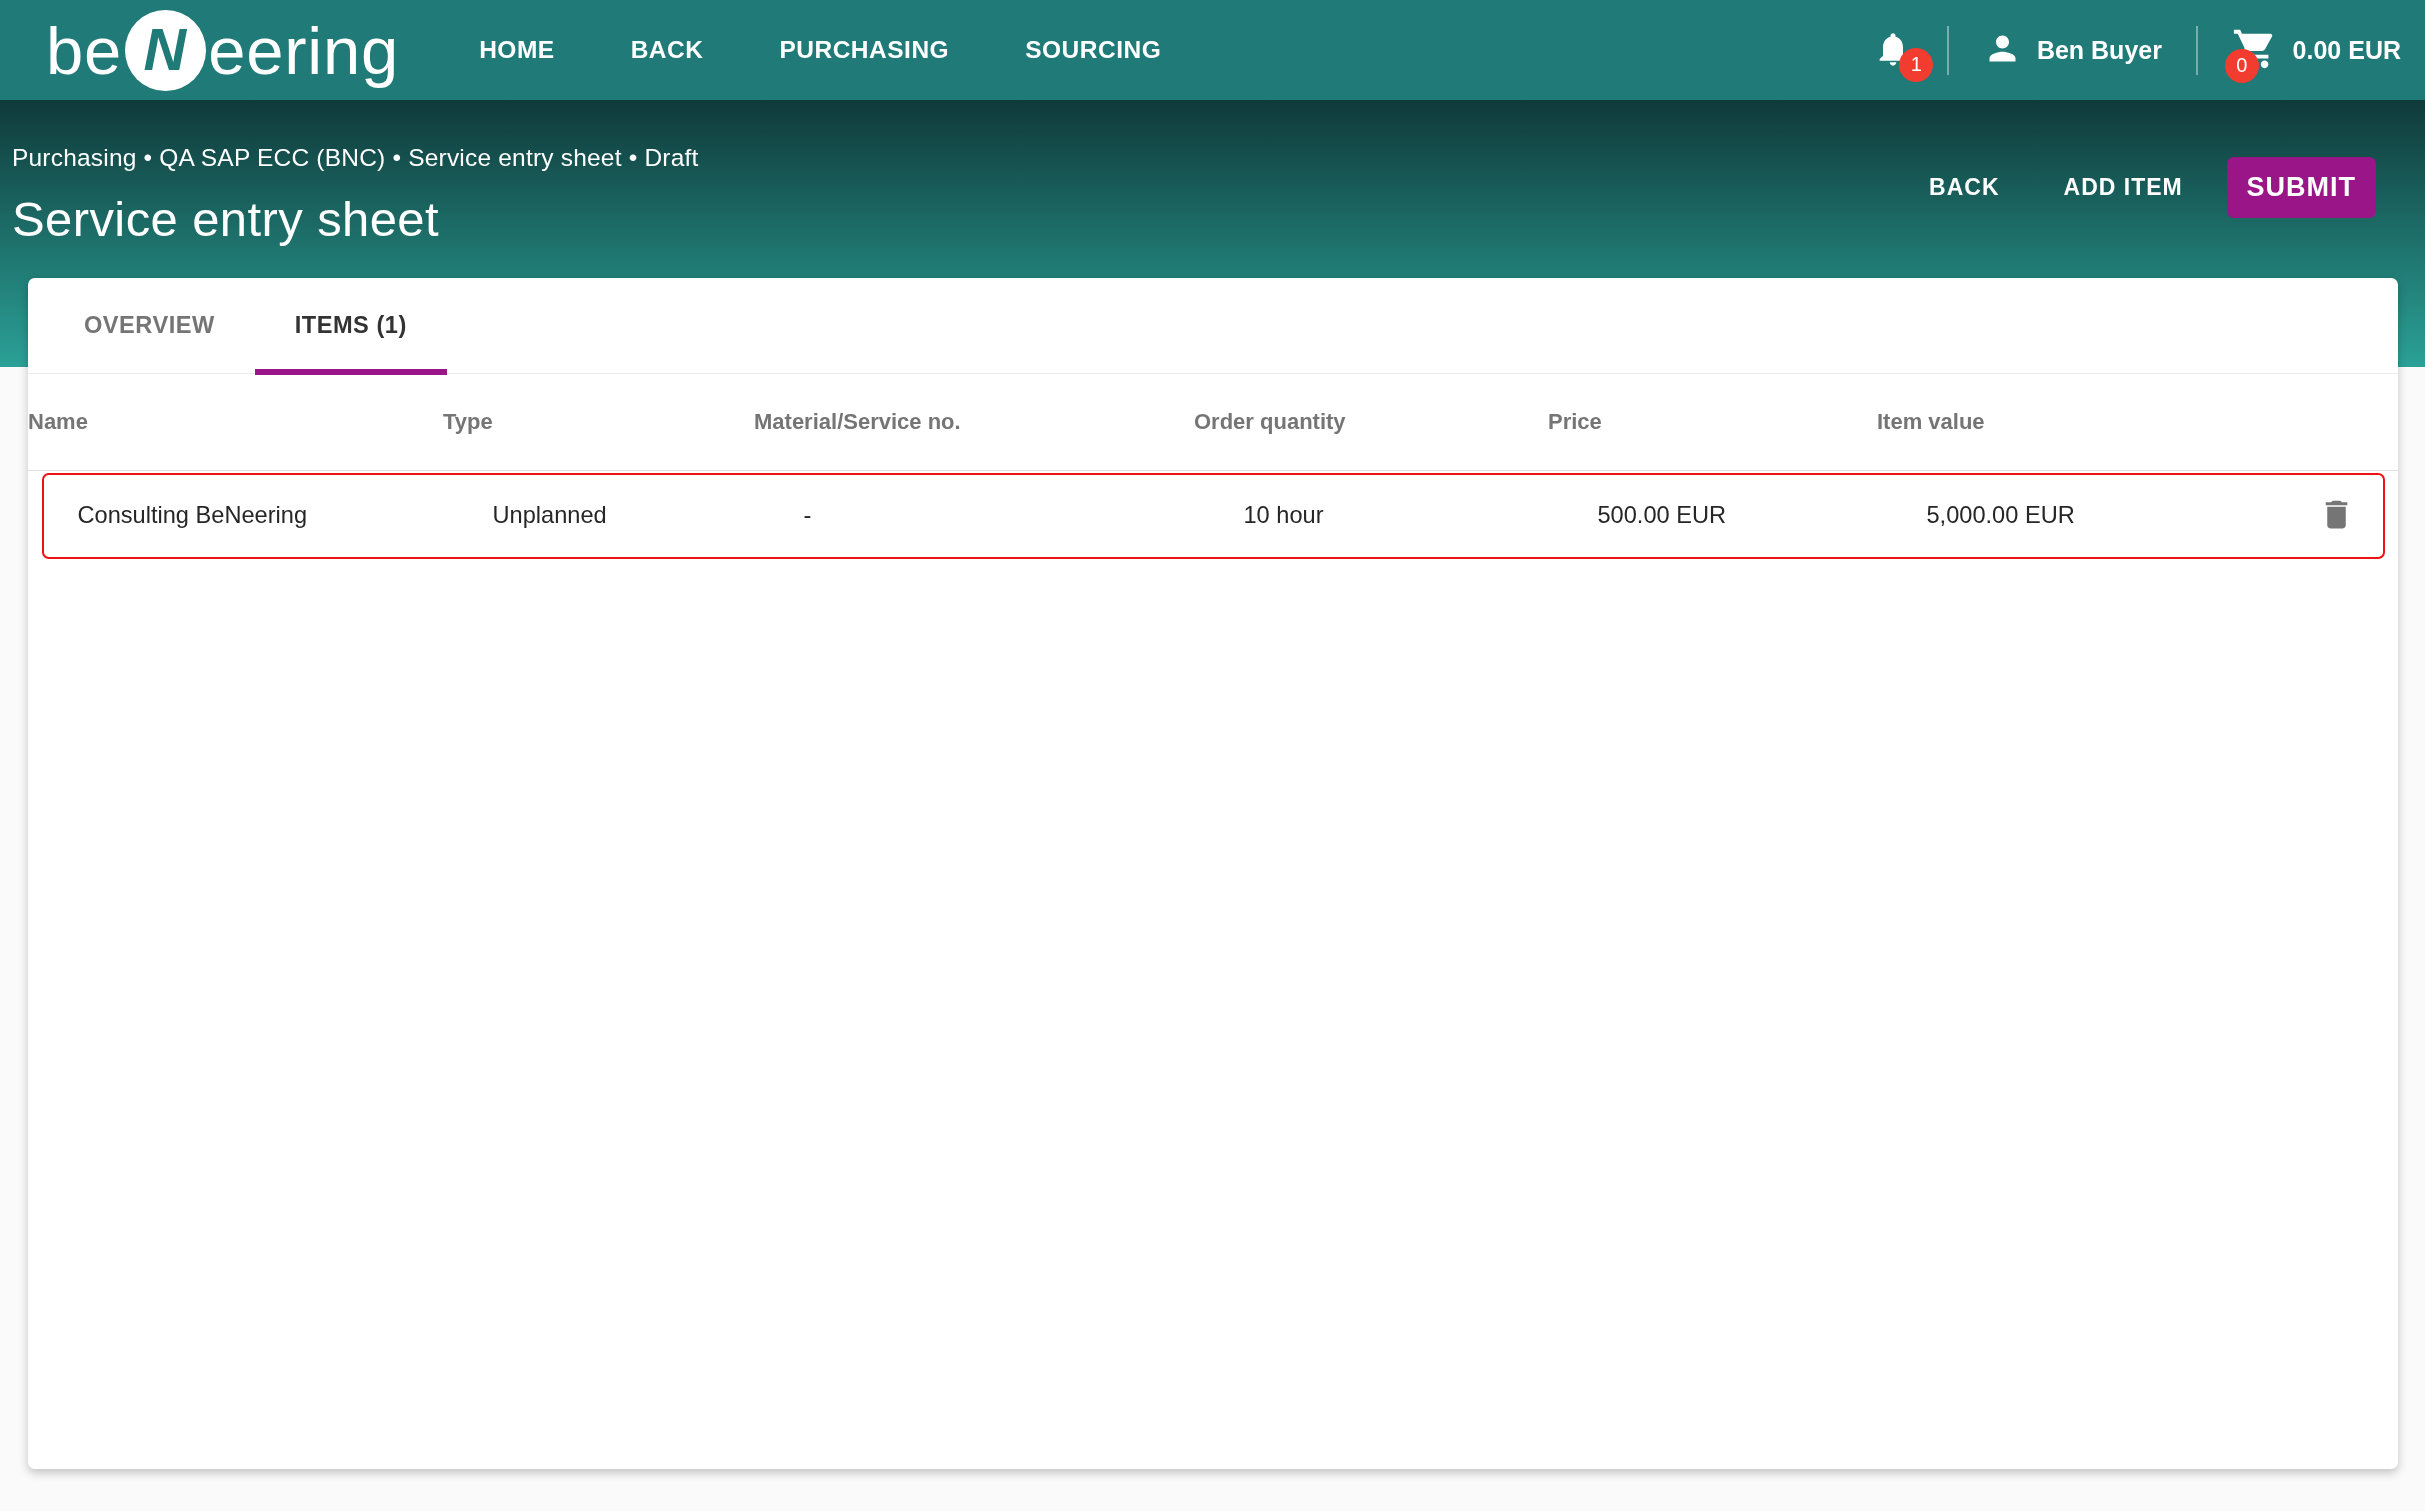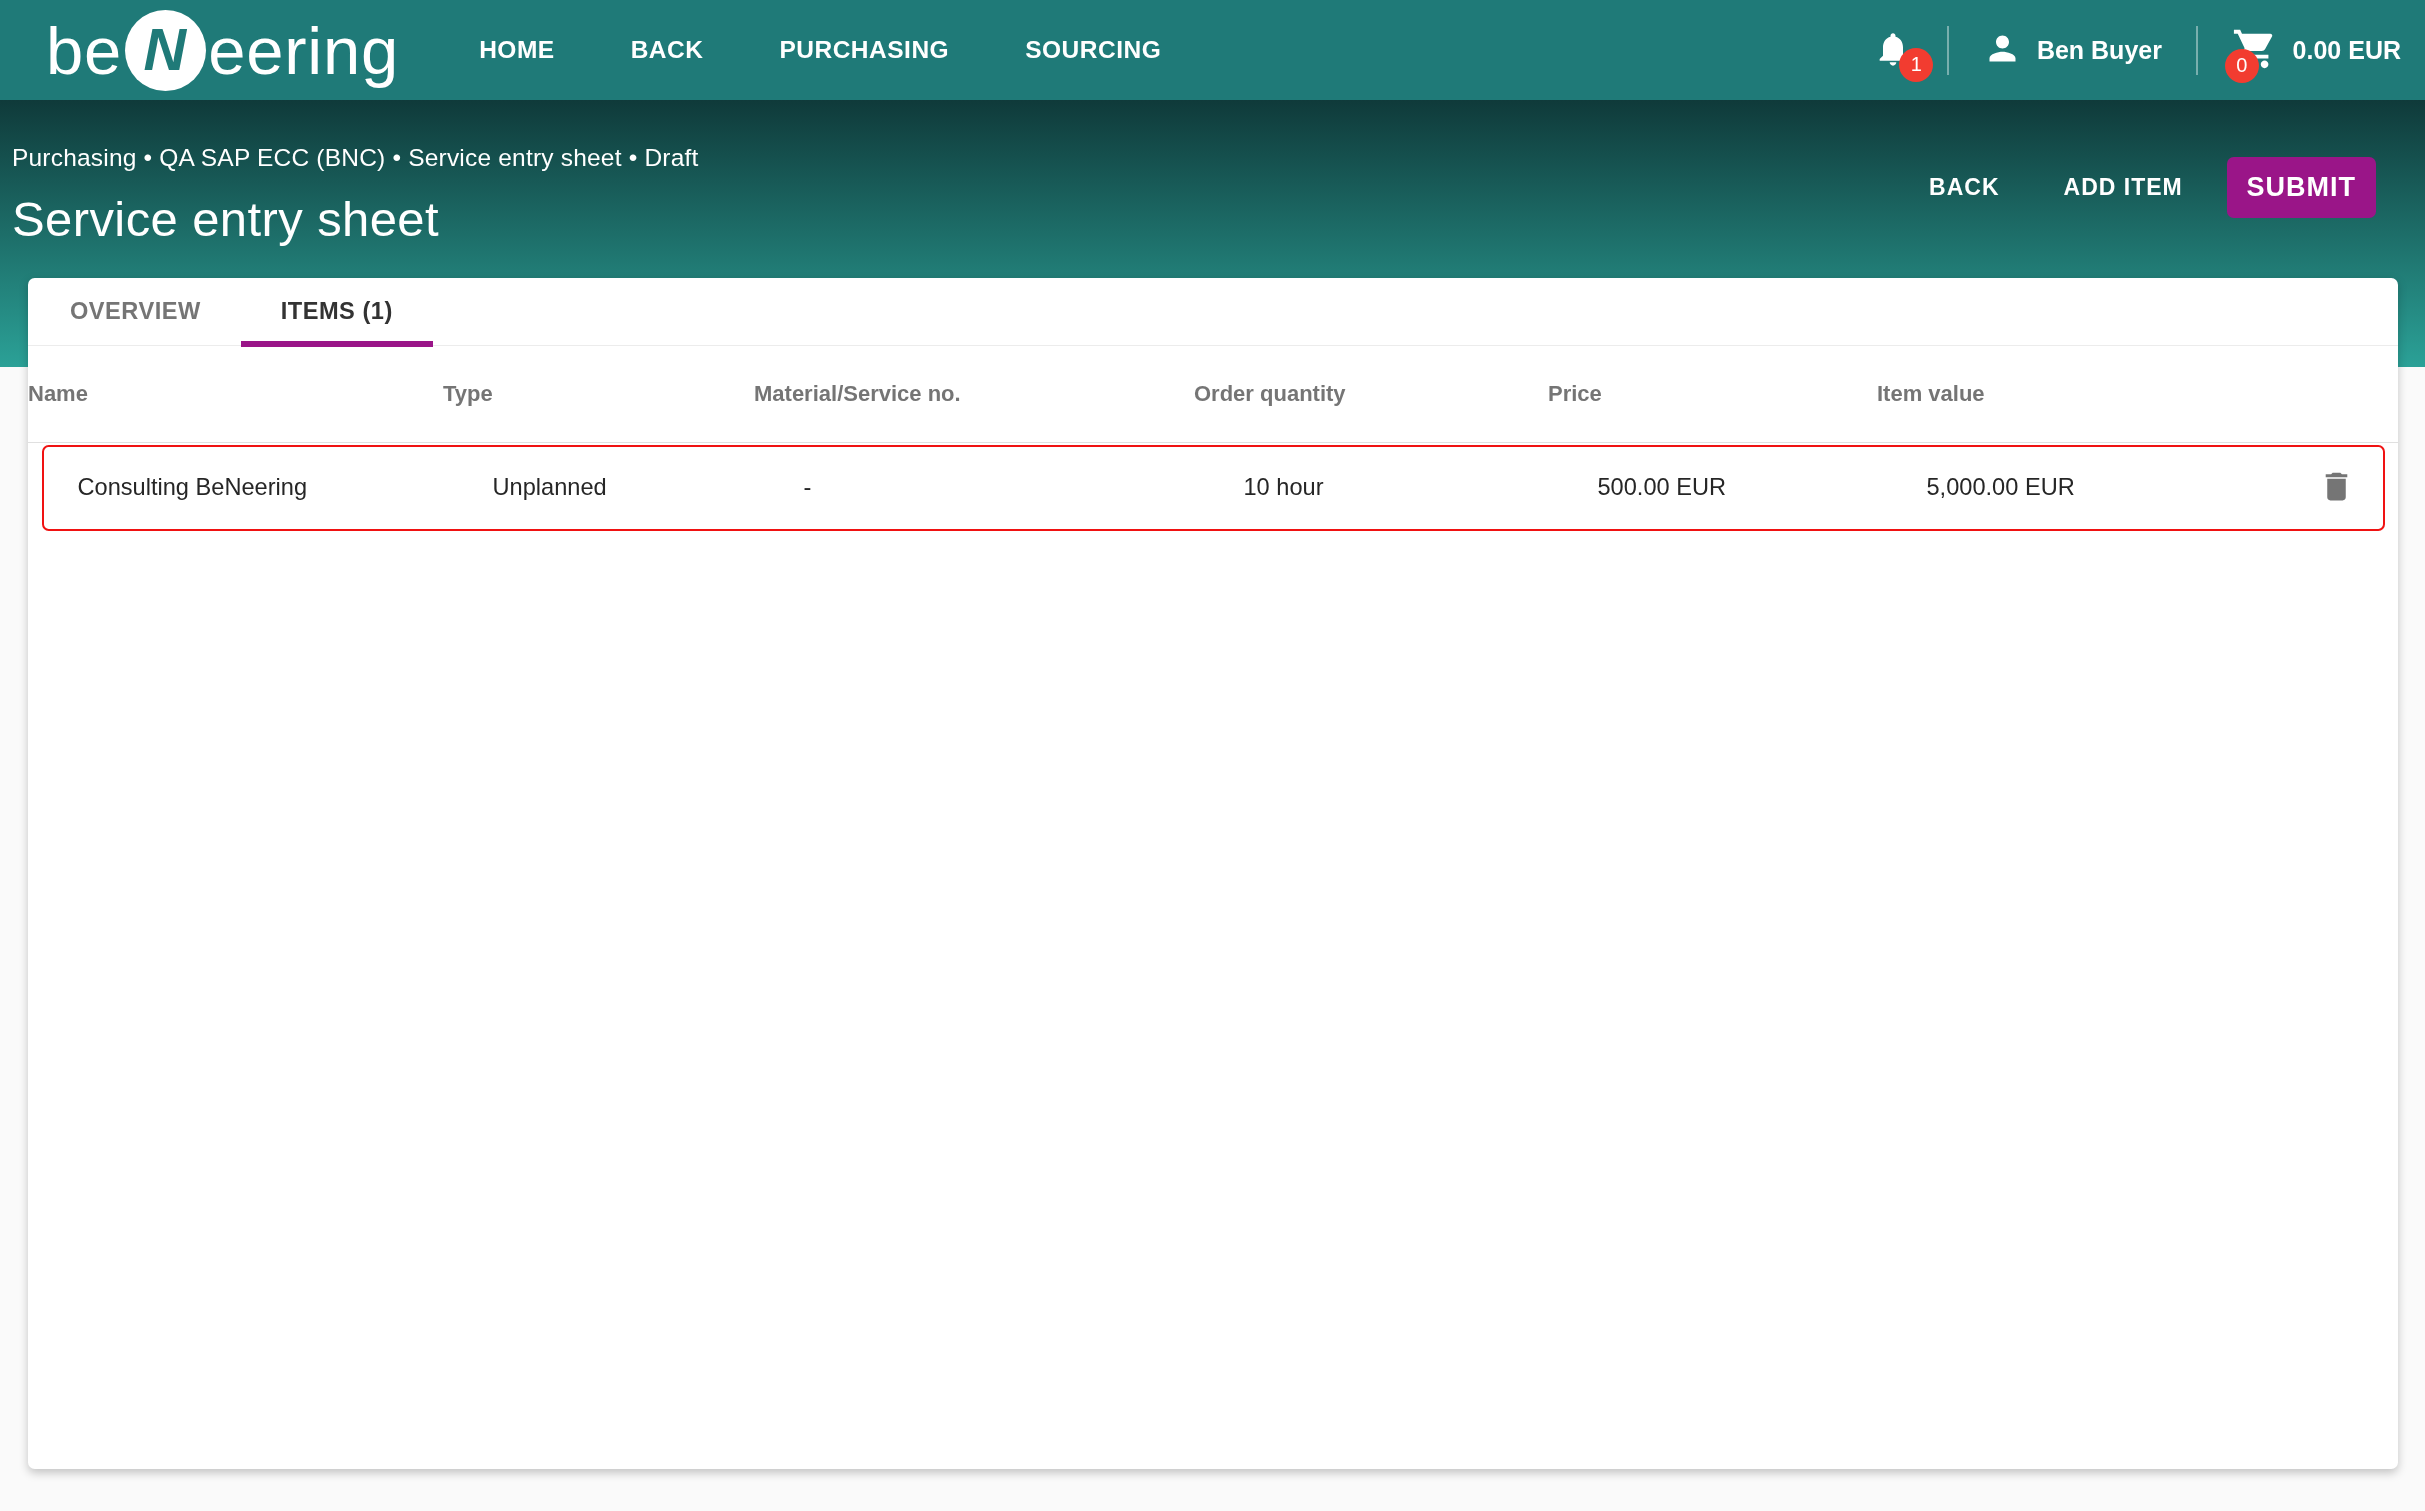--- a/index.html
+++ b/index.html
@@ -70,21 +70,21 @@
 
   
   .card {
     margin: -89px 28px 0;
     height: 1191px;
     background: #fff;
     border-radius: 6.7px;
     box-shadow: 0 3.4px 10px rgba(0,0,0,0.22);
     position: relative;
   }
-  .tabs { display: flex; height: 68px; border-bottom: 1.7px solid #ececec; padding-left: 2px; }
+  .tabs { display: flex; height: 96px; border-bottom: 1.7px solid #ececec; padding-left: 16px; }
   .tab {
     height: 100%; display: flex; align-items: center;
     padding: 0 40px; font-size: 23.6px; font-weight: 700; letter-spacing: 0.5px;
     color: #757575; position: relative; cursor: pointer;
   }
   .tab.active { color: #333; }
   .tab.active::after {
     content: ""; position: absolute; left: 0; right: 0; bottom: -1.7px;
     height: 5.9px; background: var(--accent, #9a1588);
   }

